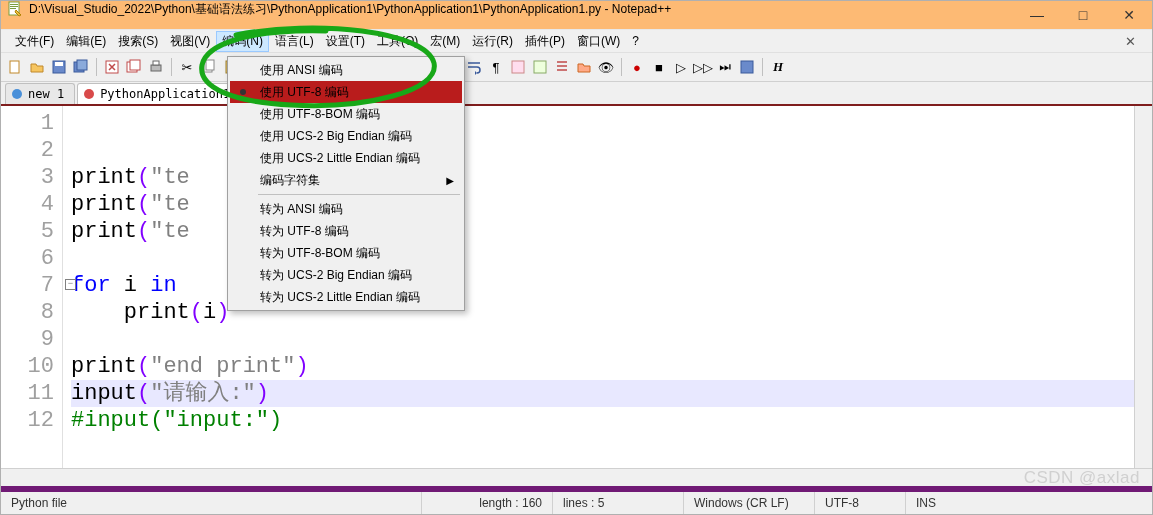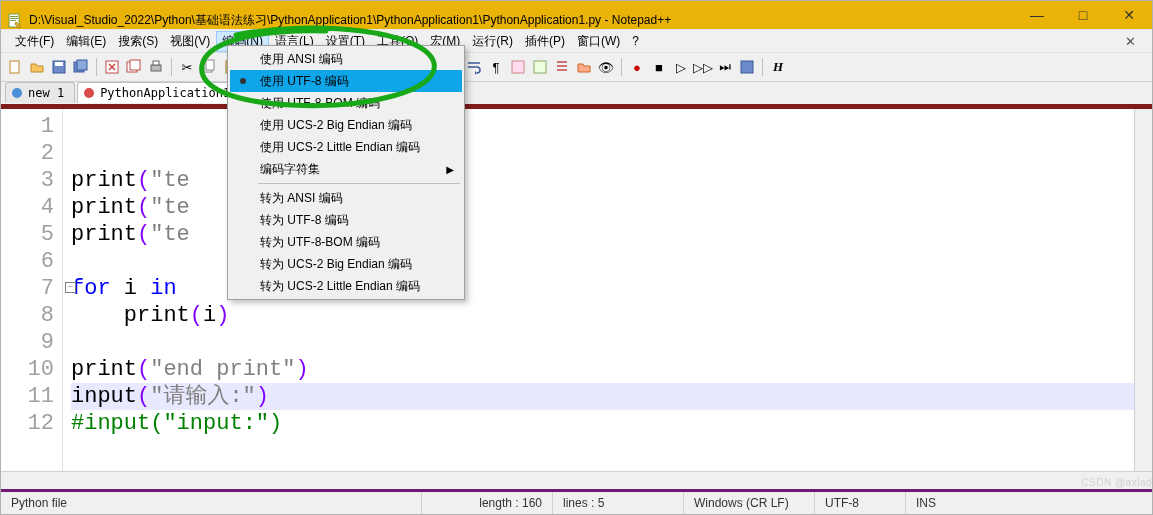--- a/index.html
+++ b/index.html
@@ -1,58 +1,58 @@
 <!DOCTYPE html>
 <html><head>
 <meta charset="utf-8">
 <style>
   html,body{margin:0;padding:0;font-family:"Microsoft YaHei","Segoe UI",Tahoma,sans-serif;font-size:12px;background:#fff;color:#000;overflow:hidden}
   .window{width:1153px;height:515px;position:relative;background:#f0f0f0;display:flex;flex-direction:column;border:1px solid #b0b0b0;box-sizing:border-box}
-  .titlebar{height:28px;background:#eab308;display:flex;align-items:flex-end;padding:0 0 0 6px;border-bottom:1px solid #e8e8e8}
+  .titlebar{height:28px;background:#fdba74;display:flex;align-items:flex-start;padding:0 0 0 6px;border-bottom:1px solid #e8e8e8}
   .titlebar .icon{width:16px;height:16px;margin-right:6px;display:inline-flex;align-items:center;justify-content:center}
   .titlebar .title{flex:1;font-size:12px;color:#000;overflow:hidden;white-space:nowrap}
   .win-btns{display:flex;height:100%}
   .win-btn{width:46px;height:28px;display:flex;align-items:center;justify-content:center;font-size:14px;color:#333}
   .menubar{height:22px;background:#f0f0f0;display:flex;align-items:center;padding:0 8px;border-bottom:1px solid #e0e0e0}
   .menu-item{padding:2px 6px;font-size:12px;color:#000;cursor:default}
   .menu-item.active{background:#cde8ff;border:1px solid #9ac9ff;padding:1px 5px}
   .menu-close{margin-left:auto;padding:0 8px;font-size:13px;color:#555}
   .toolbar{height:28px;background:#f0f0f0;display:flex;align-items:center;padding:0 4px;border-bottom:1px solid #d0d0d0;gap:2px}
   .tb-btn{width:20px;height:20px;display:flex;align-items:center;justify-content:center;font-size:13px}
   .tb-sep{width:1px;height:18px;background:#c0c0c0;margin:0 3px}
-  .tabbar{height:22px;background:#f0f0f0;display:flex;align-items:flex-start;padding:0 4px;border-bottom:5px solid #7f1d1d}
+  .tabbar{height:22px;background:#f0f0f0;display:flex;align-items:center;padding:0 4px;border-bottom:2px solid #7f1d1d}
   .tab{height:20px;padding:0 10px 0 22px;display:flex;align-items:center;font-size:12px;border:1px solid #c0c0c0;border-bottom:none;background:#e8e8e8;position:relative;margin-right:2px;border-radius:3px 3px 0 0;font-family:Consolas,monospace}
   .tab.active{background:#fff}
   .tab .dot{position:absolute;left:6px;width:10px;height:10px;border-radius:50%;background:#4a90d9}
   .tab .dot.red{background:#d94a4a}
   .editor{flex:1;display:flex;background:#fff;position:relative;min-height:0}
   .gutter{width:62px;background:#fff;border-right:1px solid #e0e0e0;text-align:right;padding:4px 8px 4px 4px;box-sizing:border-box;color:#a0a0a0;font-family:Consolas,"Courier New",monospace;font-size:22px;line-height:27px}
   .code{flex:1;padding:4px 0 4px 8px;font-family:Consolas,"Courier New",monospace;font-size:22px;line-height:27px;white-space:pre;position:relative}
   .fold{position:absolute;left:-6px;width:11px;height:11px;border:1px solid #808080;background:#fff;font-size:9px;line-height:9px;text-align:center;color:#808080;box-sizing:border-box}
   .code .line{height:27px;position:relative}
   .hl-line{background:#e8e8ff}
   .kw{color:#0000ff;font-weight:normal}
   .fn{color:#000}
   .str{color:#808080}
   .cm{color:#008000}
   .op{color:#8000ff}
   .scroll-v{width:17px;background:#f0f0f0;border-left:1px solid #d0d0d0}
   .scroll-h{height:17px;background:#f0f0f0;border-top:1px solid #d0d0d0}
-  .statusbar{height:22px;background:#f0f0f0;border-top:3px solid #701a75;display:flex;align-items:center;font-size:12px;color:#333}
+  .statusbar{height:22px;background:#f0f0f0;border-top:6px solid #701a75;display:flex;align-items:center;font-size:12px;color:#333}
   .sb-cell{padding:0 10px;border-right:1px solid #d0d0d0;height:100%;display:flex;align-items:center}
   
-  .dropdown{position:absolute;left:226px;top:44px;width:232px;background:#f0f0f0;border:1px solid #a0a0a0;box-shadow:3px 3px 6px rgba(0,0,0,.25);z-index:10;padding:2px}
+  .dropdown{position:absolute;left:226px;top:55px;width:232px;background:#f0f0f0;border:1px solid #a0a0a0;box-shadow:3px 3px 6px rgba(0,0,0,.25);z-index:10;padding:2px}
   .dd-item{height:22px;display:flex;align-items:center;padding:0 24px 0 30px;font-size:12px;position:relative}
   .dd-item .bullet{position:absolute;left:10px;width:6px;height:6px;border-radius:50%;background:#333}
   .dd-item .arrow{position:absolute;right:8px;font-size:10px}
-  .dd-item.hl{background:#0ea5e9}
+  .dd-item.hl{background:#b91c1c}
   .dd-sep{height:1px;background:#c0c0c0;margin:3px 2px 3px 28px}
   
   .annot{position:absolute;left:195px;top:24px;width:248px;height:86px;z-index:20;pointer-events:none}
-  .watermark{position:absolute;right:0;bottom:26px;font-size:10px;color:#d0d0d0;letter-spacing:.5px}
+  .watermark{position:absolute;right:12px;bottom:26px;font-size:17px;color:#d0d0d0;letter-spacing:.5px}
 </style>
 </head>
 <body>
 
 <div class="window">
 
   <div class="titlebar">
     <span class="icon">
       <svg width="16" height="16" viewBox="0 0 16 16">
           <rect x="2" y="1" width="10" height="13" fill="#fff" stroke="#7a9e3f"></rect>

